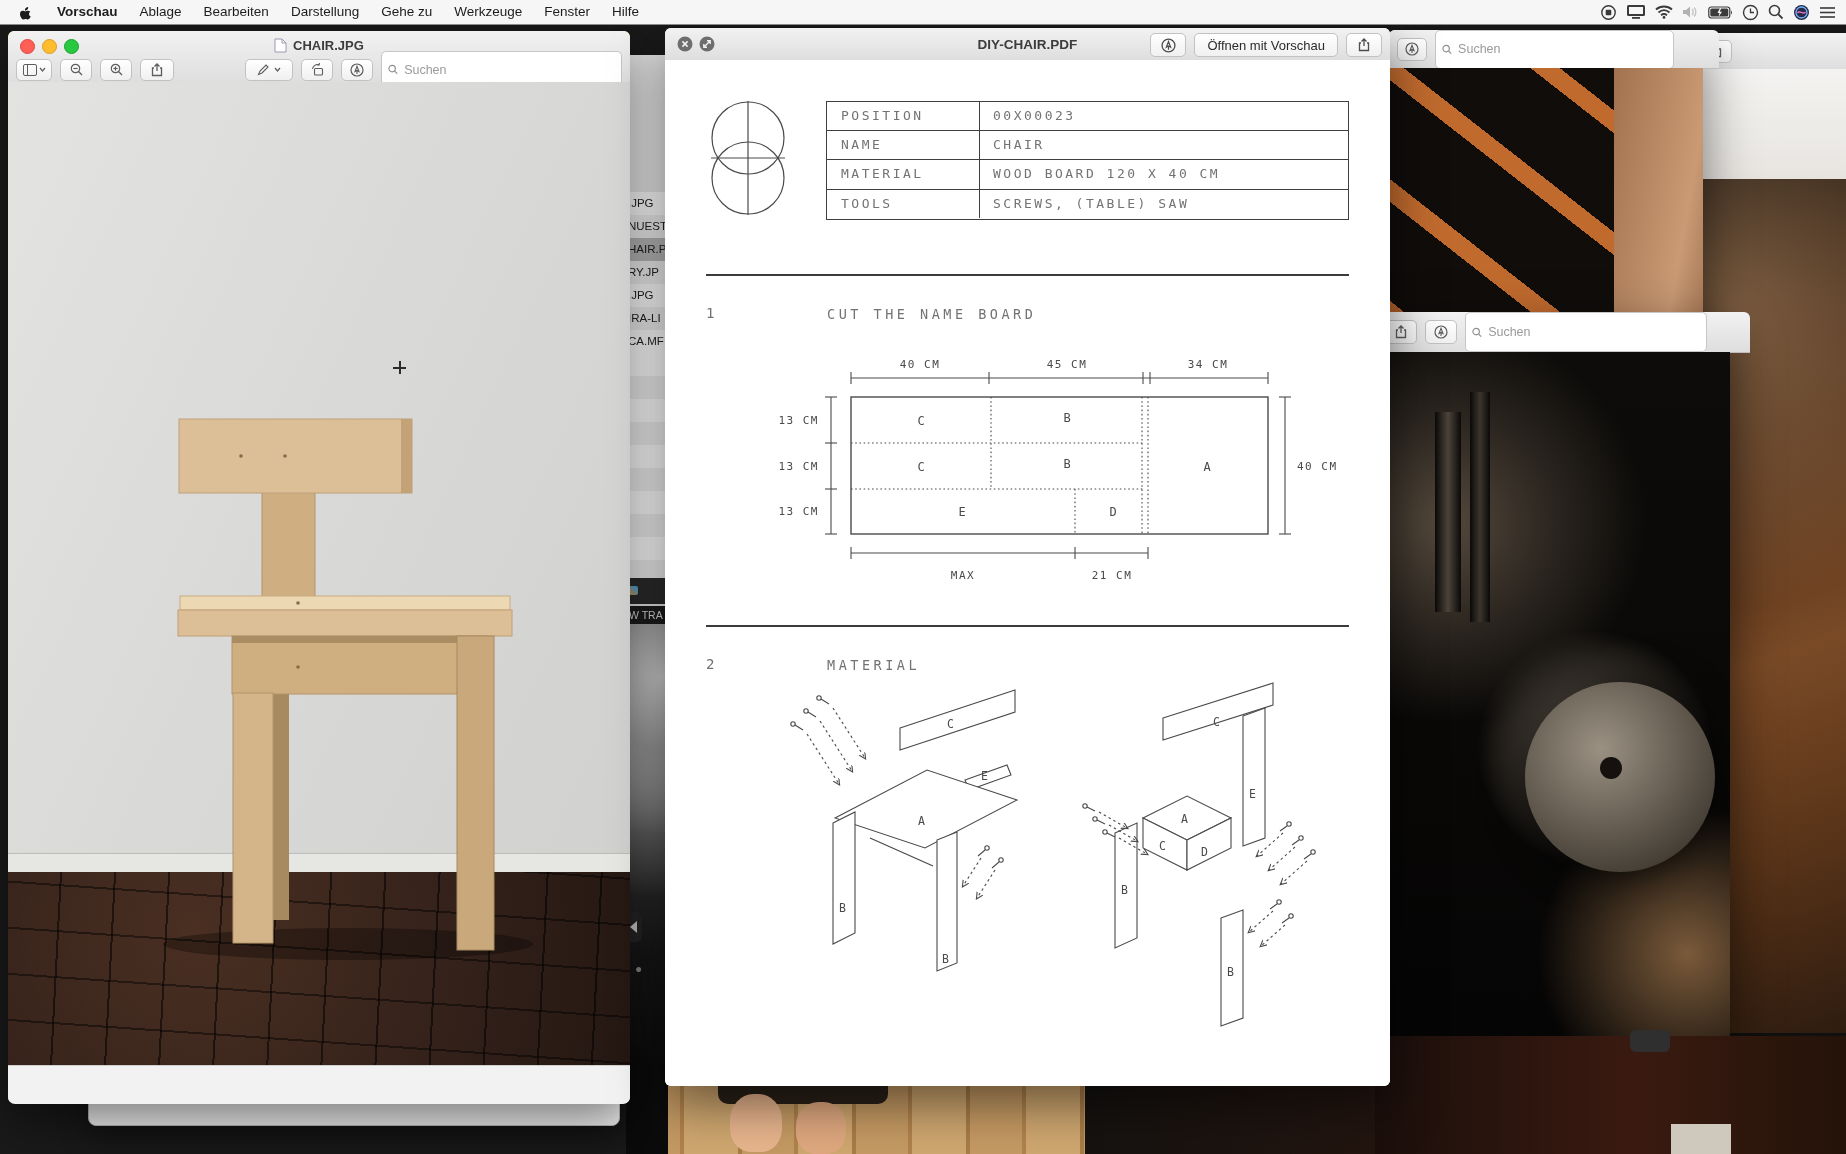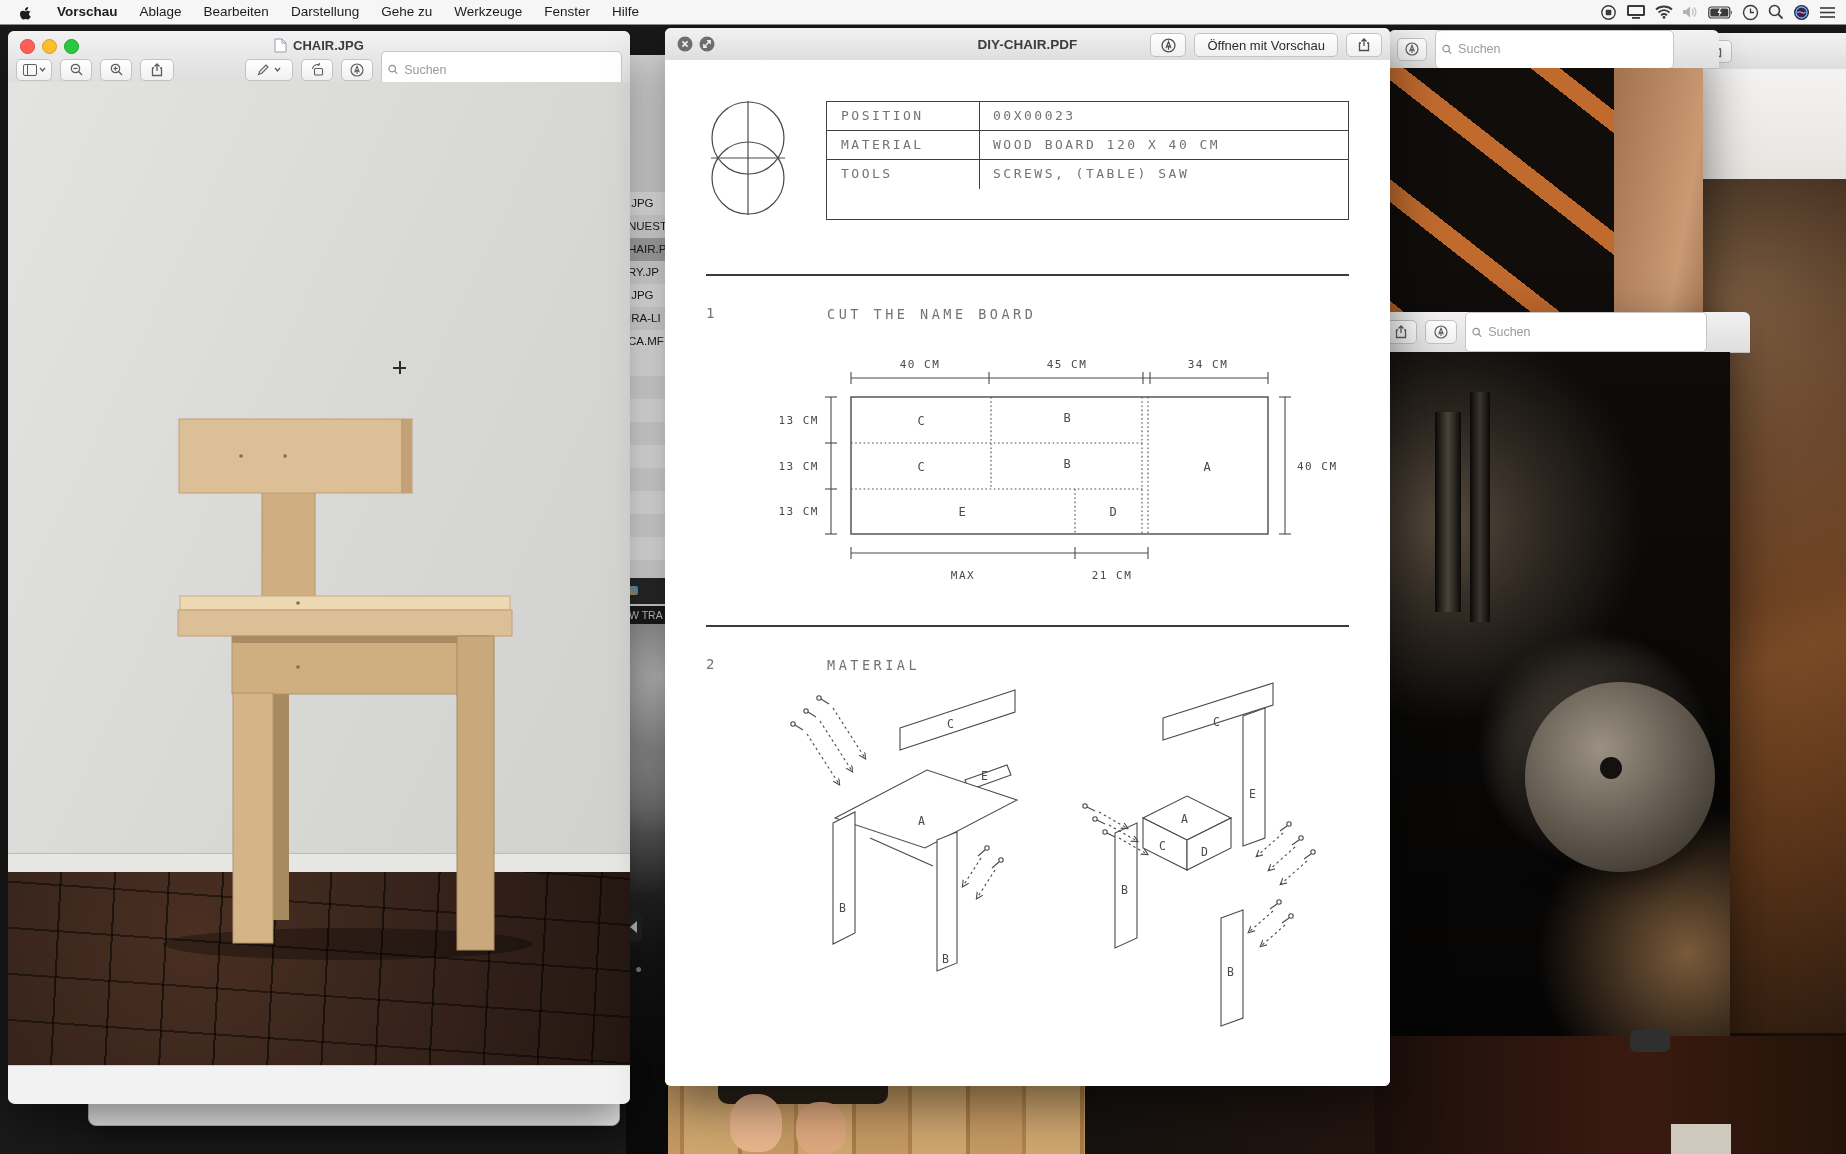--- a/index.html
+++ b/index.html
@@ -329,20 +329,24 @@
         <line x1="46" y1="130" x2="120" y2="130"></line>
       </g>
     </svg>
 
     <div class="abs spec-table" style="left:161px;top:73px;width:521px;height:117px;">
       <div class="spec-row" style="height:28.2px;">
         <div class="spec-cell mono" style="width:138px;padding-left:14px;border-right:1px solid #3f3f3f;">POSITION</div>
         <div class="spec-cell mono" style="flex:1;padding-left:13px;">00X00023</div>
       </div>
       <div class="spec-row" style="height:28.2px;">
+        <div class="spec-cell mono" style="width:138px;padding-left:14px;border-right:1px solid #3f3f3f;">NAME</div>
+        <div class="spec-cell mono" style="flex:1;padding-left:13px;">CHAIR</div>
+      </div>
+      <div class="spec-row" style="height:28.2px;">
         <div class="spec-cell mono" style="width:138px;padding-left:14px;border-right:1px solid #3f3f3f;">MATERIAL</div>
         <div class="spec-cell mono" style="flex:1;padding-left:13px;">WOOD BOARD 120 X 40 CM</div>
       </div>
       <div class="spec-row" style="height:28.2px;">
         <div class="spec-cell mono" style="width:138px;padding-left:14px;border-right:1px solid #3f3f3f;">TOOLS</div>
         <div class="spec-cell mono" style="flex:1;padding-left:13px;">SCREWS, (TABLE) SAW</div>
       </div>
     </div>
 
     <div class="abs hr" style="left:41px;top:246px;width:643px;"></div>

